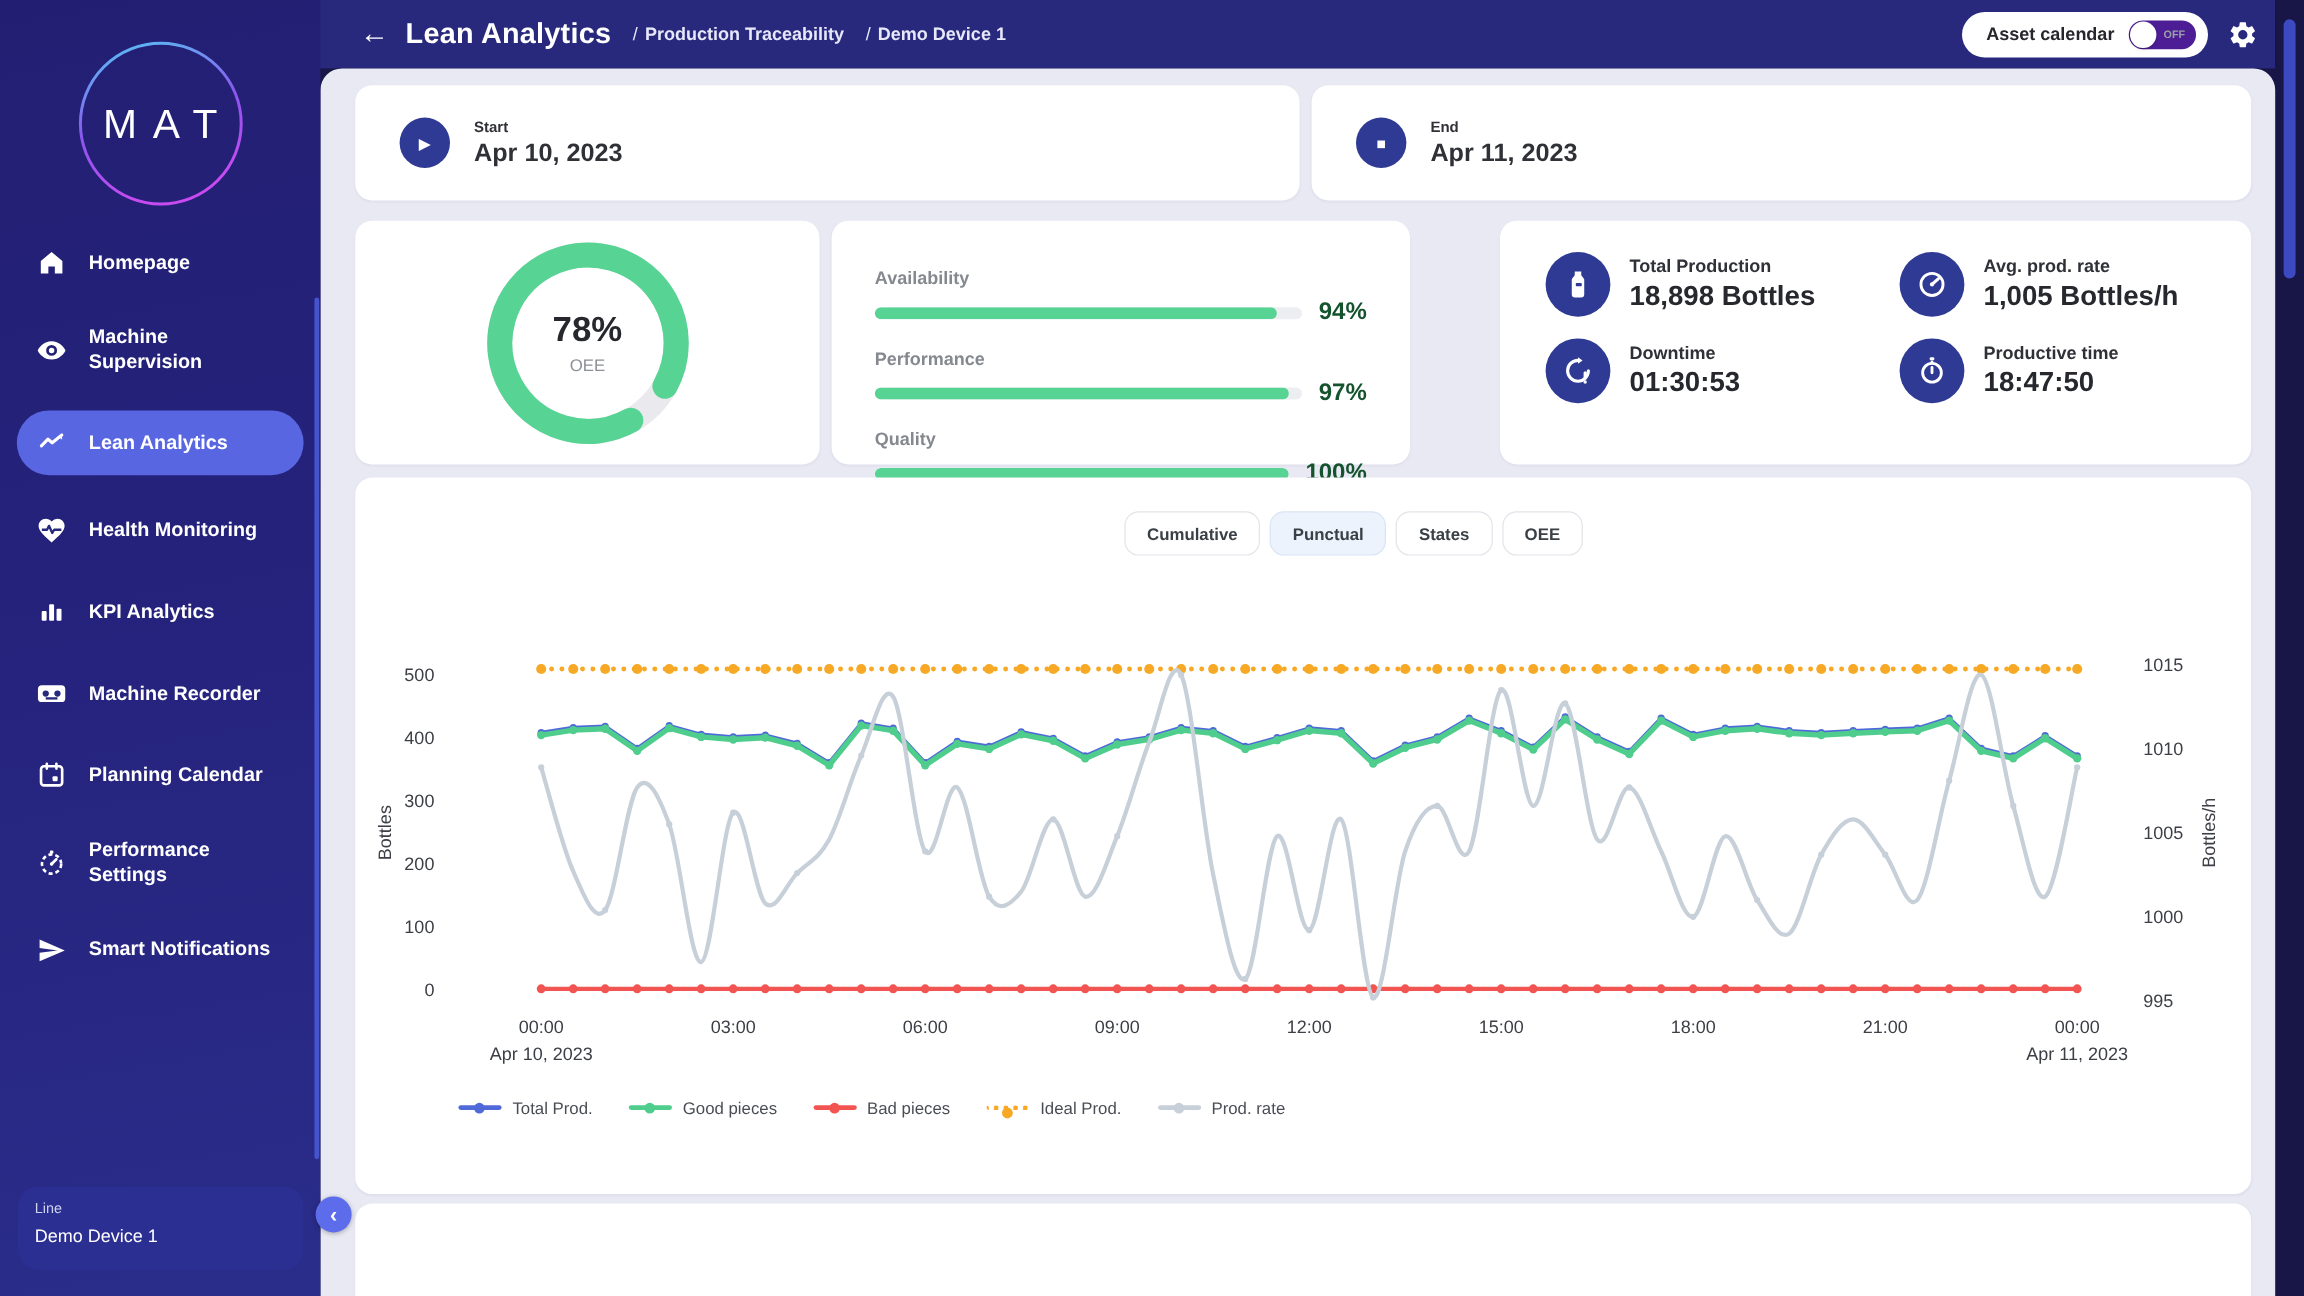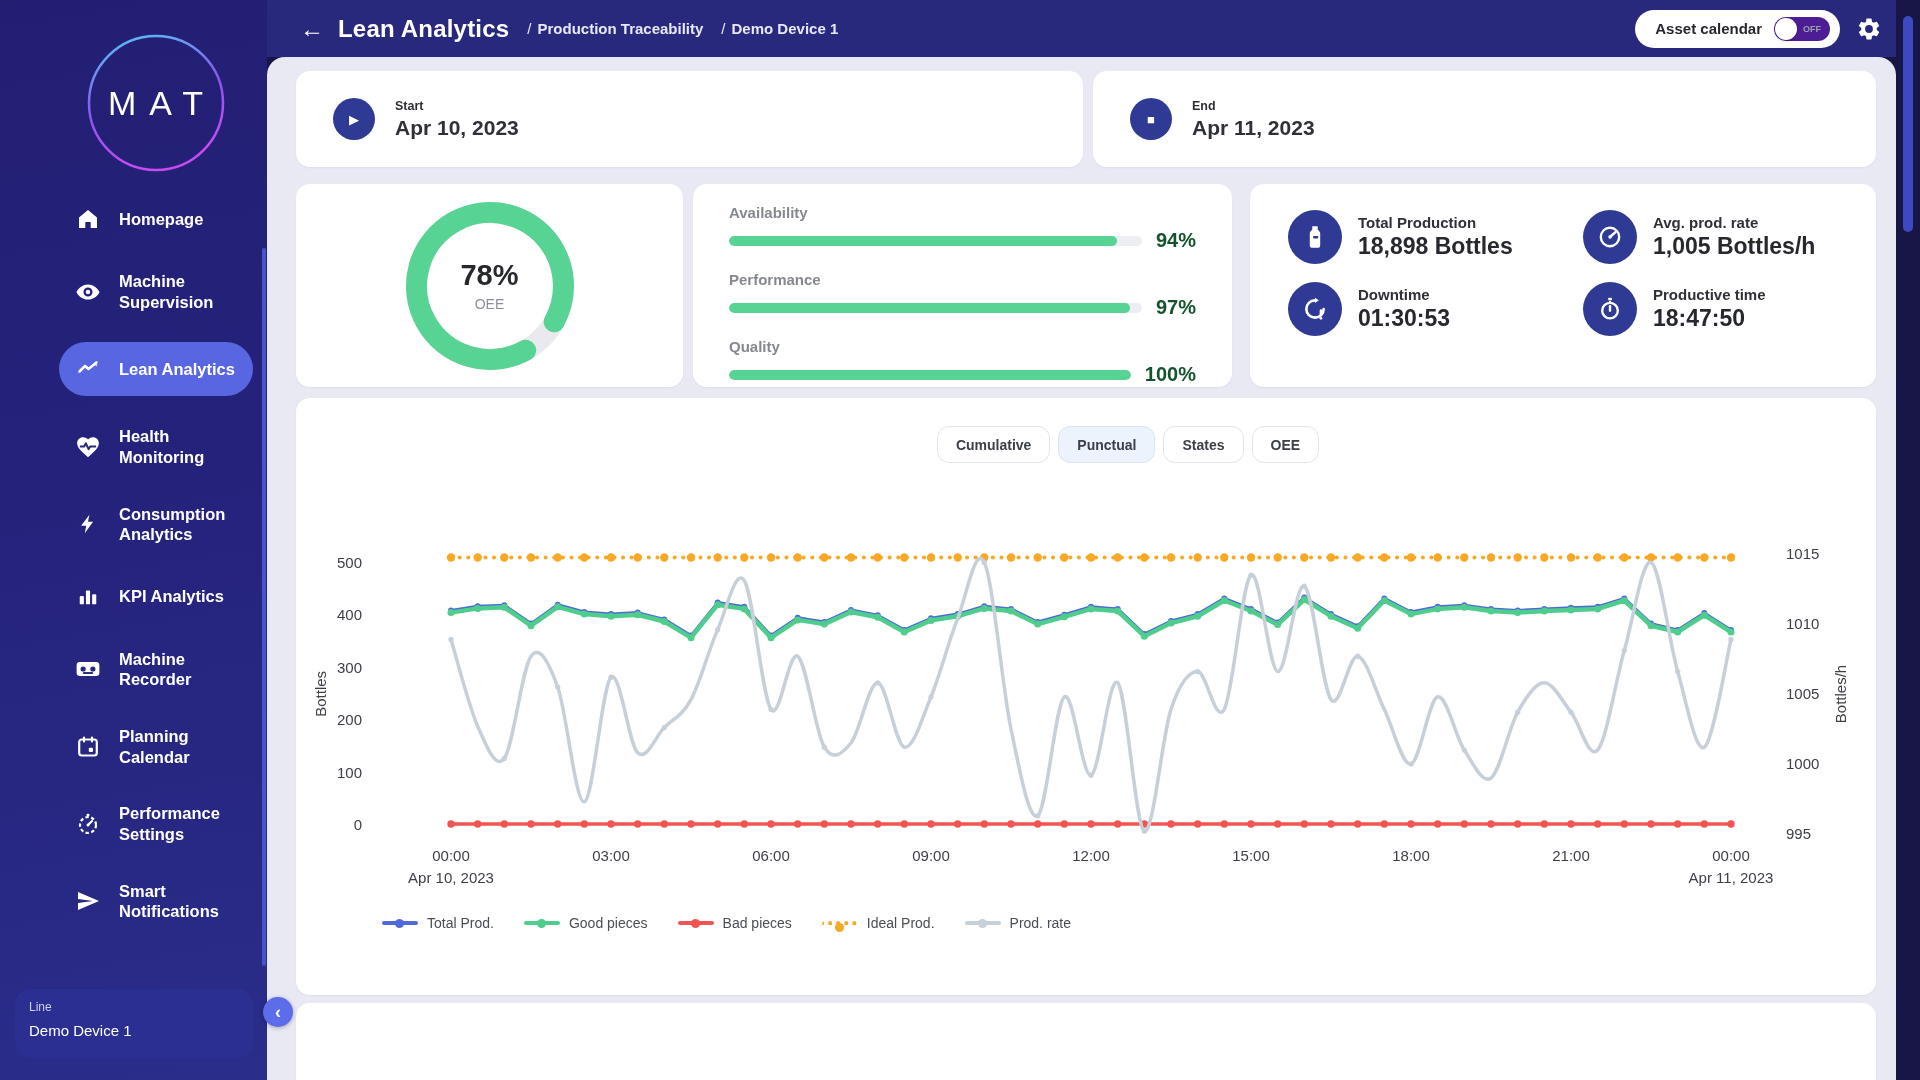--- a/index.html
+++ b/index.html
@@ -25,21 +25,21 @@
   .toggle .state { position:absolute; right:9px; top:7px; font-size:9px; font-weight:700; color:#9aa0a8; }
   .gear { width:26px; height:26px; cursor:pointer; }
 
   
   .right-strip { position:absolute; right:0; top:0; width:24px; height:1080px; background:#171646; }
   .page-scroll-thumb { position:absolute; right:7px; top:16px; width:10px; height:216px;
                        border-radius:5px; background:#3c49c0; }
 
   
   .sidebar { position:absolute; left:0; top:0; width:267px; height:1080px;
-             background:linear-gradient(170deg,#221f73 0%, #25227c 45%, #2a2d8a 100%); z-index:5;padding-left:45px; }
+             background:linear-gradient(170deg,#221f73 0%, #25227c 45%, #2a2d8a 100%); z-index:5; }
   .logo-wrap { display:flex; justify-content:center; padding-top:33px; }
   .logo-text { fill:#fff; font-size:34px; letter-spacing:13px; font-weight:400; }
   .nav { padding:24px 0 0 0; }
   .nav-item { display:flex; align-items:center; gap:18px; margin:0 14px 24px 14px; padding:6px 16px;
               border-radius:28px; cursor:pointer; min-height:44px; }
   .nav-item .icon { width:26px; height:26px; flex:0 0 26px; display:flex; align-items:center; justify-content:center; }
   .nav-item .label { color:#fff; font-size:16.5px; font-weight:700; line-height:1.25; max-width:155px; }
   .nav-item.active { background:#5866e2; padding-top:14px; padding-bottom:14px; }
   .side-scroll-thumb { position:absolute; right:1px; top:248px; width:4px; height:718px;
                        border-radius:2px; background:#4553cd; }
@@ -60,21 +60,21 @@
   .card.start { left:29px; top:14px; width:787px; height:96px; }
   .card.end   { left:826px; top:14px; width:783px; height:96px; }
   .range-inner { display:flex; align-items:center; height:100%; padding-left:37px; gap:20px; }
   .blue-circle { width:42px; height:42px; border-radius:50%; background:#2e3a94; color:#fff;
                  display:flex; align-items:center; justify-content:center; font-size:13px; }
   .range-label { font-size:12.5px; font-weight:700; color:#2f3137; }
   .range-date { font-size:21px; font-weight:800; color:#2f3137; margin-top:3px; }
 
   
   .card.oee   { left:29px;  top:127px; width:387px; height:203px; display:flex; align-items:center; justify-content:center; }
-  .card.kpis  { left:426px; top:127px; width:539px; height:203px; padding:20px 36px 0 36px; }
+  .card.kpis  { left:426px; top:127px; width:482px; height:203px; padding:40px 36px 0 36px; }
   .card.stats { left:983px; top:127px; width:626px; height:203px; padding:26px 0 0 38px; }
   .gauge-wrap { position:relative; width:180px; height:180px; }
   .gauge-center { position:absolute; inset:0; display:flex; flex-direction:column; align-items:center; justify-content:center; }
   .gauge-value { font-size:29px; font-weight:800; color:#26282d; }
   .gauge-label { font-size:14px; color:#8c9096; margin-top:4px; }
 
   .kpi-row { margin-bottom:19px; }
   .kpi-label { font-size:15px; font-weight:700; color:#85898f; margin-bottom:8px; }
   .kpi-line { display:flex; align-items:center; gap:14px; }
   .kpi-track { width:428px; height:10px; border-radius:5px; background:#eceef1; overflow:hidden; }
@@ -601,28 +601,20 @@
             <svg width="26" height="26" viewBox="0 0 24 24">
               <path fill="#fff" d="M12 21.35l-1.45-1.32C5.4 15.36 2 12.28 2 8.5 2 5.42 4.42 3 7.5 3c1.74 0 3.41.81 4.5 2.09A5.99 5.99 0 0 1 16.5 3C19.58 3 22 5.42 22 8.5c0 3.78-3.4 6.86-8.55 11.54L12 21.35z"></path>
               <path fill="none" stroke="#262a7d" stroke-width="1.8" stroke-linejoin="round" d="M4.5 11.5h4l1.5-3 2.5 5.5 1.5-2.5h5.5"></path>
             </svg>
           </span>
         <span class="label">Health Monitoring</span>
       </div>
       <div class="nav-item">
         <span class="icon">
             <svg width="22" height="22" viewBox="0 0 24 24">
-              <path fill="#fff" d="M13.5 2 4.5 14h5.5l-1.5 8 9-12.5h-5.5l1.5-7.5z"></path>
-            </svg>
-          </span>
-        <span class="label">Consumption Analytics</span>
-      </div>
-      <div class="nav-item">
-        <span class="icon">
-            <svg width="22" height="22" viewBox="0 0 24 24">
               <rect x="3" y="11" width="4.5" height="9" rx="1" fill="#fff"></rect>
               <rect x="9.75" y="5" width="4.5" height="15" rx="1" fill="#fff"></rect>
               <rect x="16.5" y="9" width="4.5" height="11" rx="1" fill="#fff"></rect>
             </svg>
           </span>
         <span class="label">KPI Analytics</span>
       </div>
       <div class="nav-item">
         <span class="icon">
             <svg width="26" height="26" viewBox="0 0 24 24">

